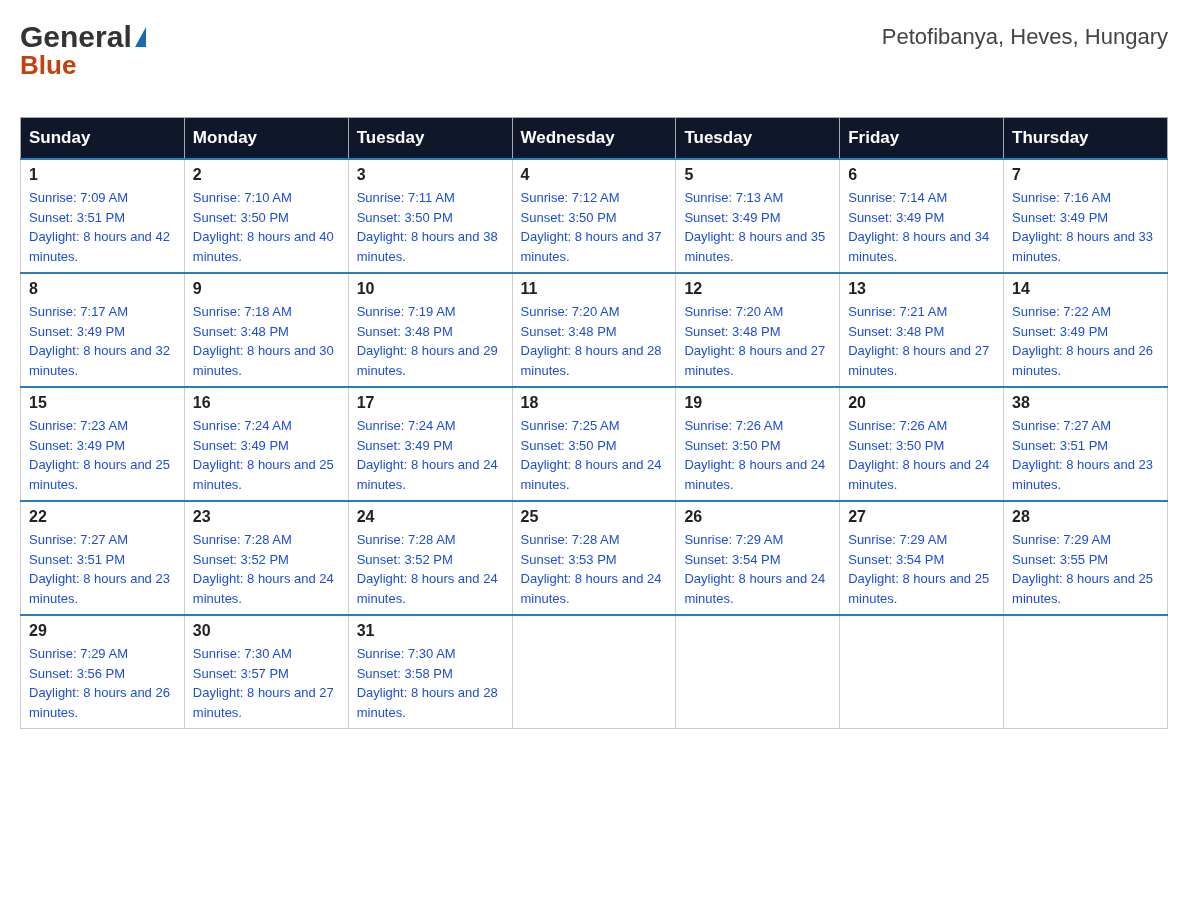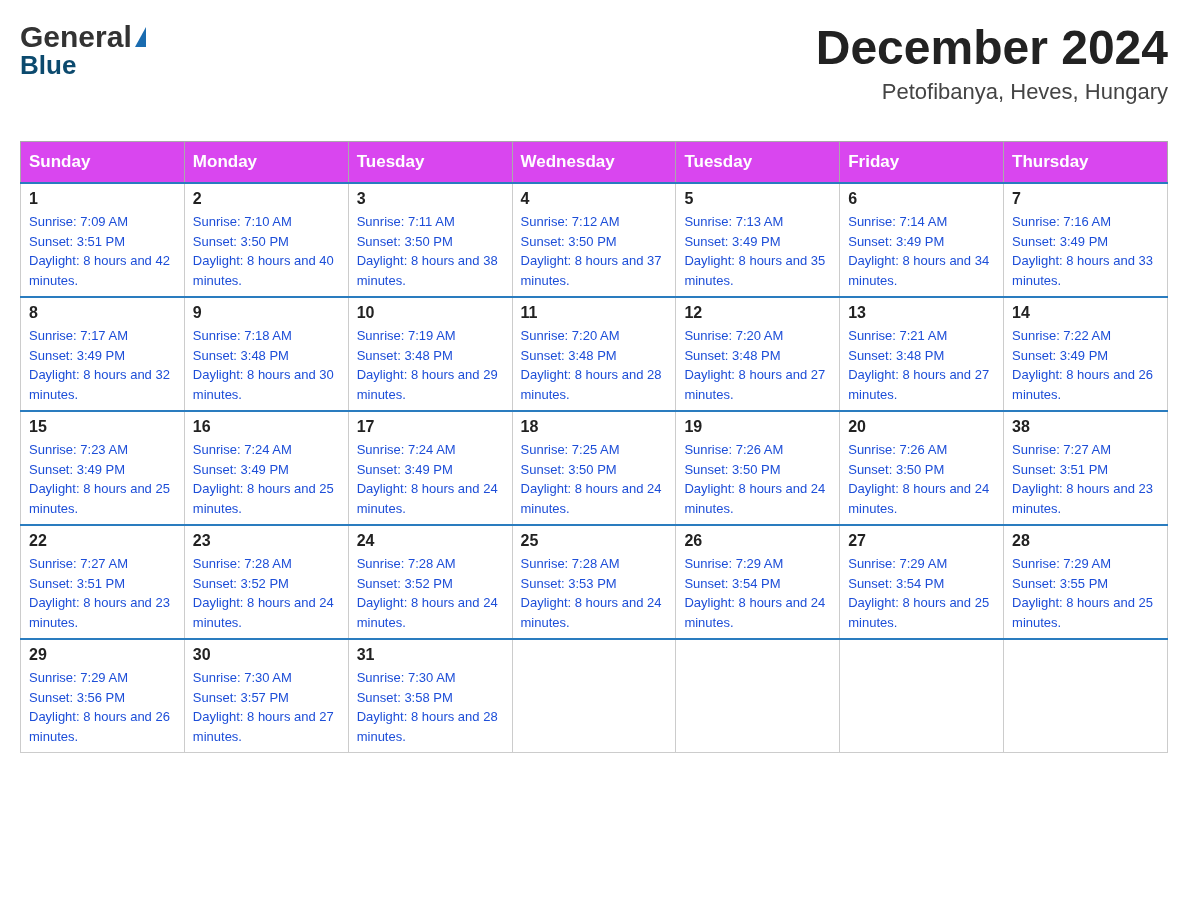--- a/index.html
+++ b/index.html
@@ -33,21 +33,21 @@
       font-size: 22px;
       color: #444;
       margin-top: 4px;
     }
     .calendar {
       width: 100%;
       border-collapse: collapse;
       border: 1px solid #aaa;
     }
     .calendar th {
-      background-color: #d946ef;
+      background-color: #0f172a;
       color: #fff;
       font-size: 17px;
       font-weight: bold;
       padding: 10px 8px;
       text-align: left;
       border: 1px solid #aaa;
     }
     .calendar td {
       vertical-align: top;
       padding: 6px 8px;
@@ -78,24 +78,23 @@
   </style>
 </head>
 <body>
 
 <div class="header">
   <div class="logo">
     <div style="display:flex;align-items:center;">
       <span style="font-size:30px;font-weight:bold;color:#333;">General</span>
       <span style="display:inline-block;width:0;height:0;border-left:11px solid transparent;border-bottom:20px solid #1a6cb0;margin-left:3px;vertical-align:middle;"></span>
     </div>
-    <span style="font-size:26px;font-weight:bold;color:#0c4a6e;margin-top:-4px;">Blue</span>
+    <span style="font-size:26px;font-weight:bold;color:#c2410c;margin-top:-4px;">Blue</span>
   </div>
   <div class="title-block">
-    <div class="main-title">December 2024</div>
     <div class="subtitle">Petofibanya, Heves, Hungary</div>
   </div>
 </div>
 
 <table class="calendar">
   <thead>
     <tr>
     <th>Sunday</th>
         <th>Monday</th>
         <th>Tuesday</th>

